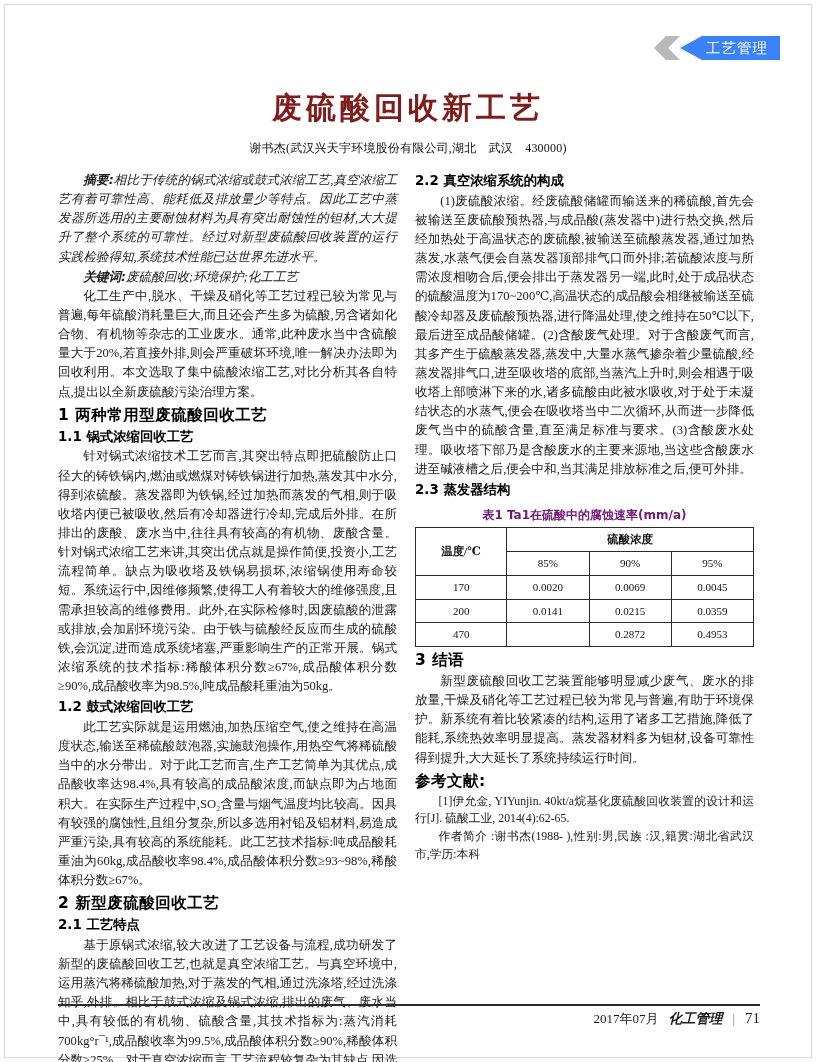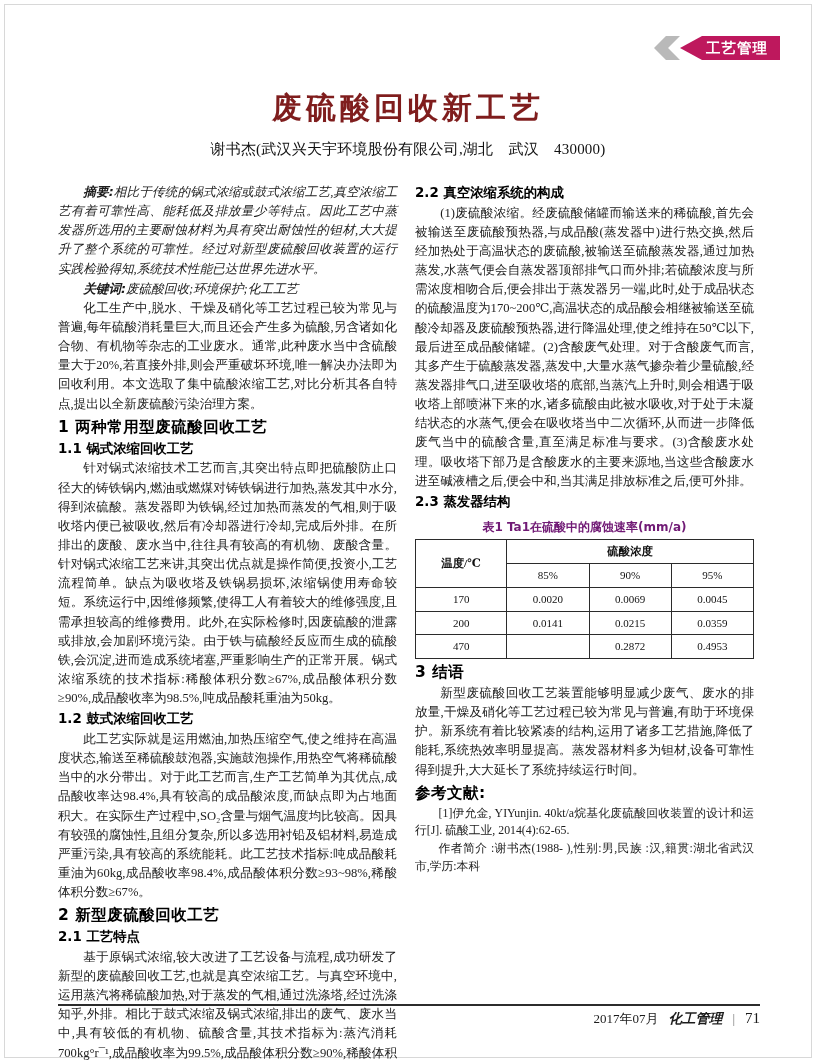--- a/index.html
+++ b/index.html
@@ -34,28 +34,28 @@
     height: 24px;
     display: flex;
     align-items: stretch;
   }
   .band-chevron-grey {
     width: 26px;
     background: #b9b9b9;
     clip-path: polygon(0 50%, 46% 0, 100% 0, 54% 50%, 100% 100%, 46% 100%);
   }
   .band-black {
-    background: #be185d;
+    background: #3b82f6;
     color: #ffffff;
     display: flex;
     align-items: center;
     padding: 0 12px 0 26px;
     clip-path: polygon(0 50%, 22px 0, 100% 0, 100% 100%, 22px 100%);
     font-family: "DejaVu Sans", "Liberation Sans", sans-serif;
-    font-weight: bold;
+    font-weight: normal;
     font-size: 14.5px;
     letter-spacing: 1px;
   }
 
   
   .doc-title {
     position: absolute;
     top: 88px;
     left: 0;
     width: 100%;
@@ -65,29 +65,29 @@
     font-size: 30px;
     letter-spacing: 4px;
     color: #7f1d1d;
   }
   .doc-authors {
     position: absolute;
     top: 140px;
     left: 0;
     width: 100%;
     text-align: center;
-    font-size: 15px;
+    font-size: 12px;
     color: #111;
     letter-spacing: 0.2px;
   }
 
   
   .columns {
     position: absolute;
-    top: 182px;
+    top: 170px;
     left: 58px;
     right: 56px;
     height: 810px;
     display: flex;
     gap: 18px;
   }
   .col {
     width: 339px;
     font-size: 12.6px;
     line-height: 1.52;

